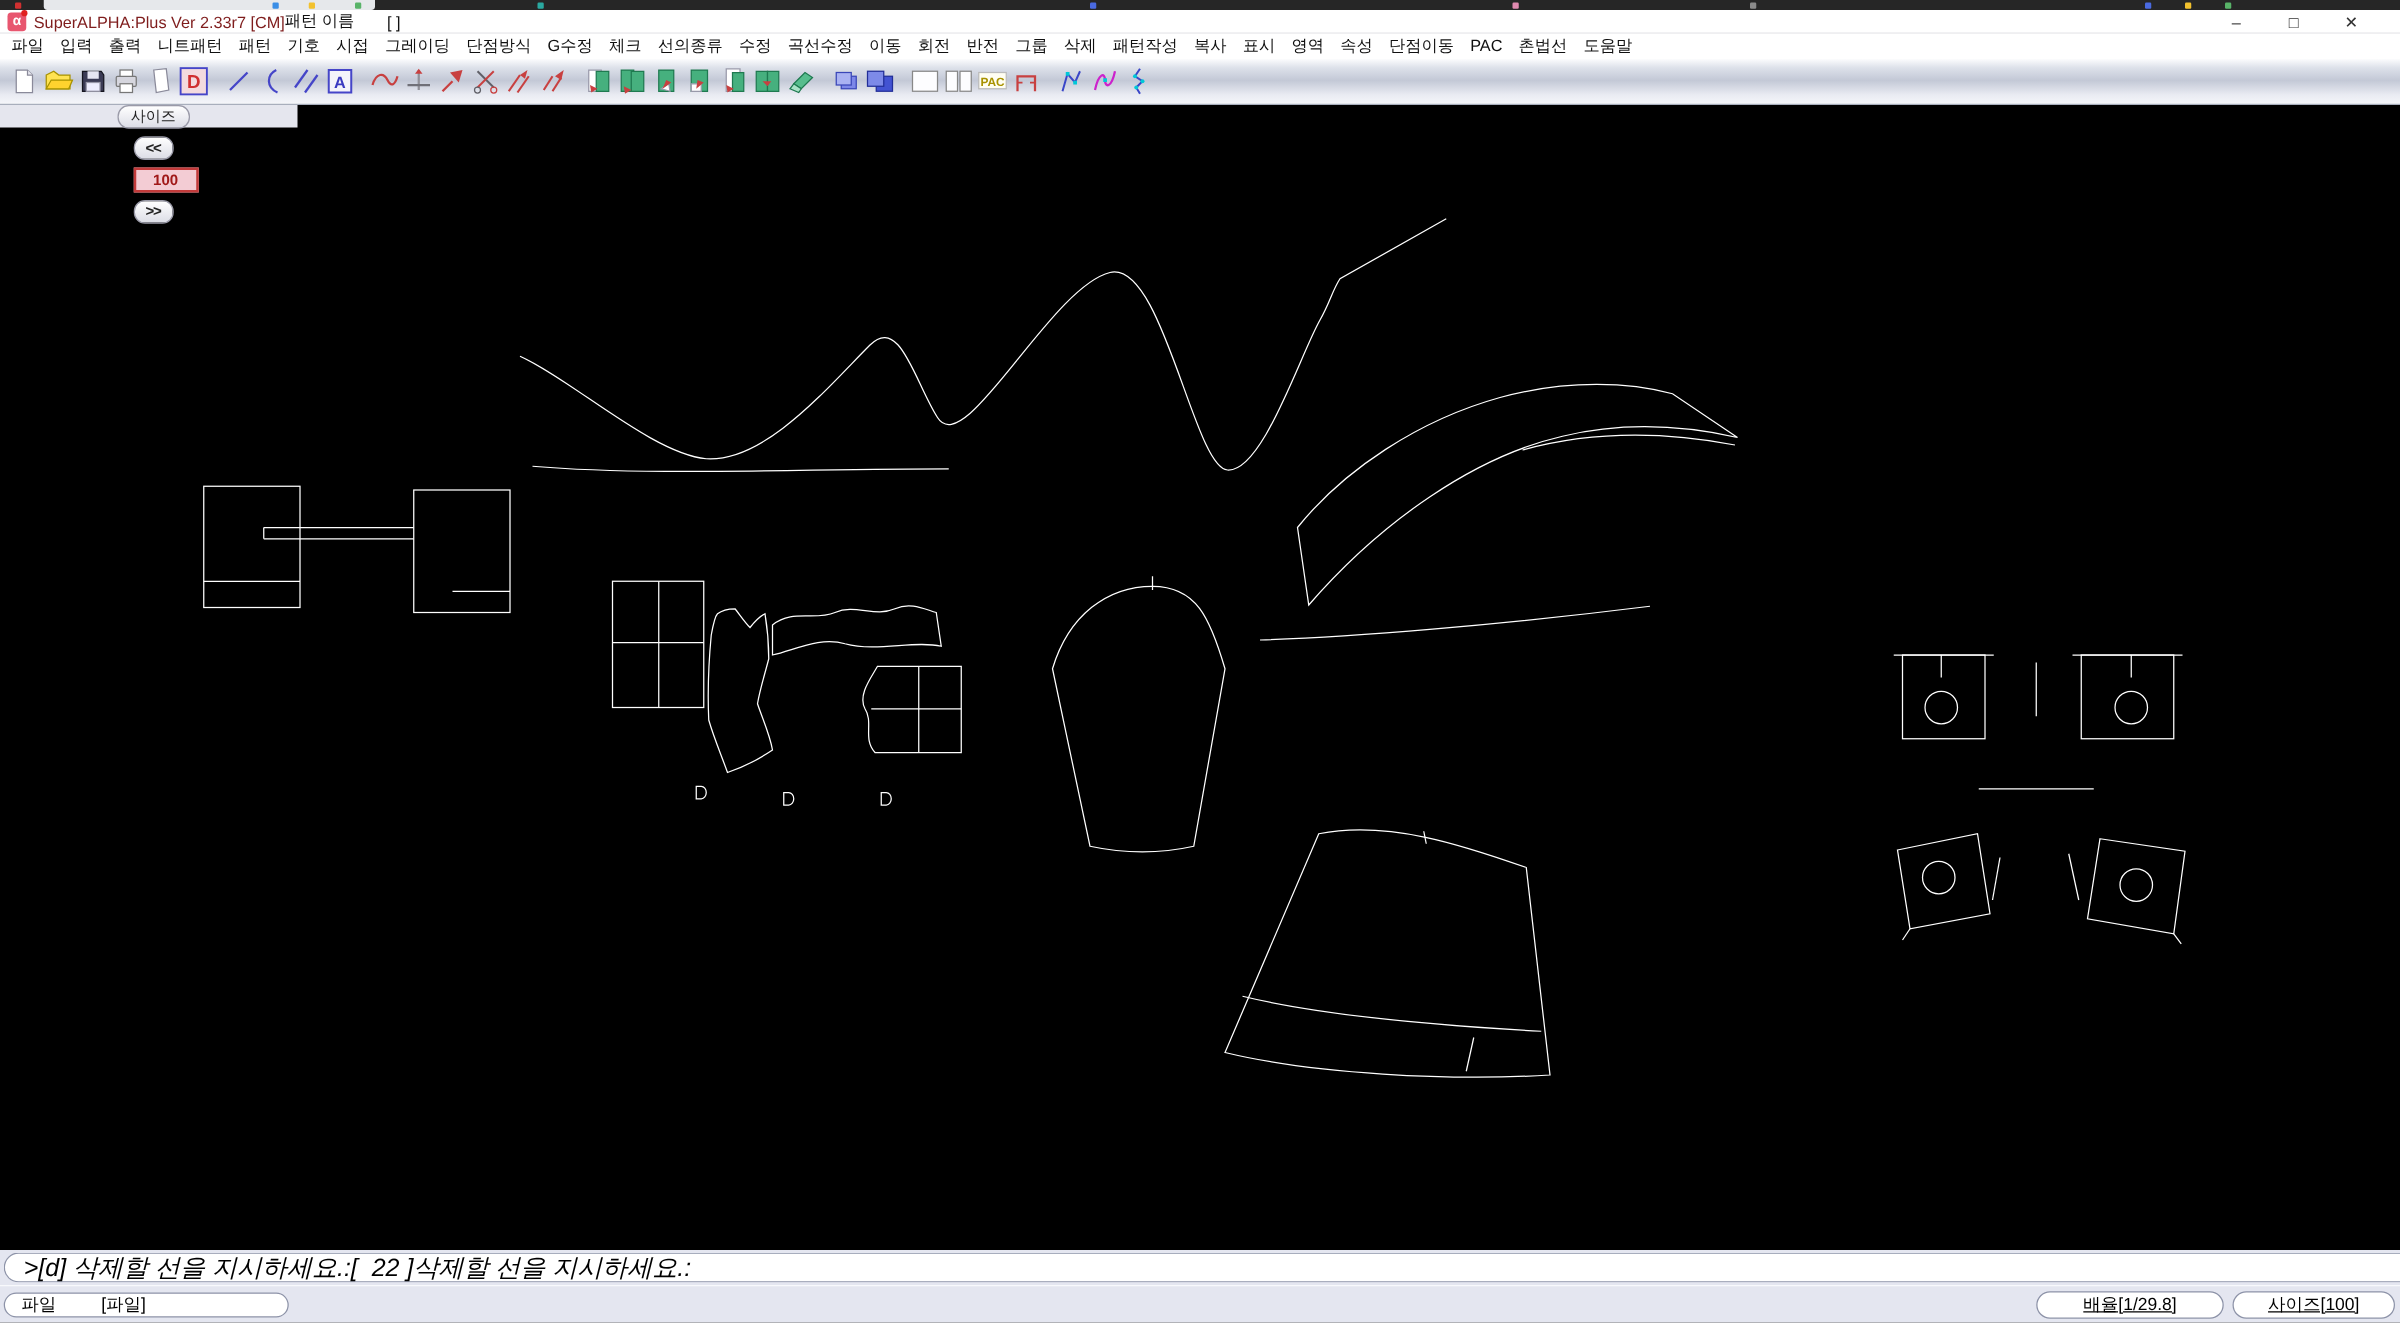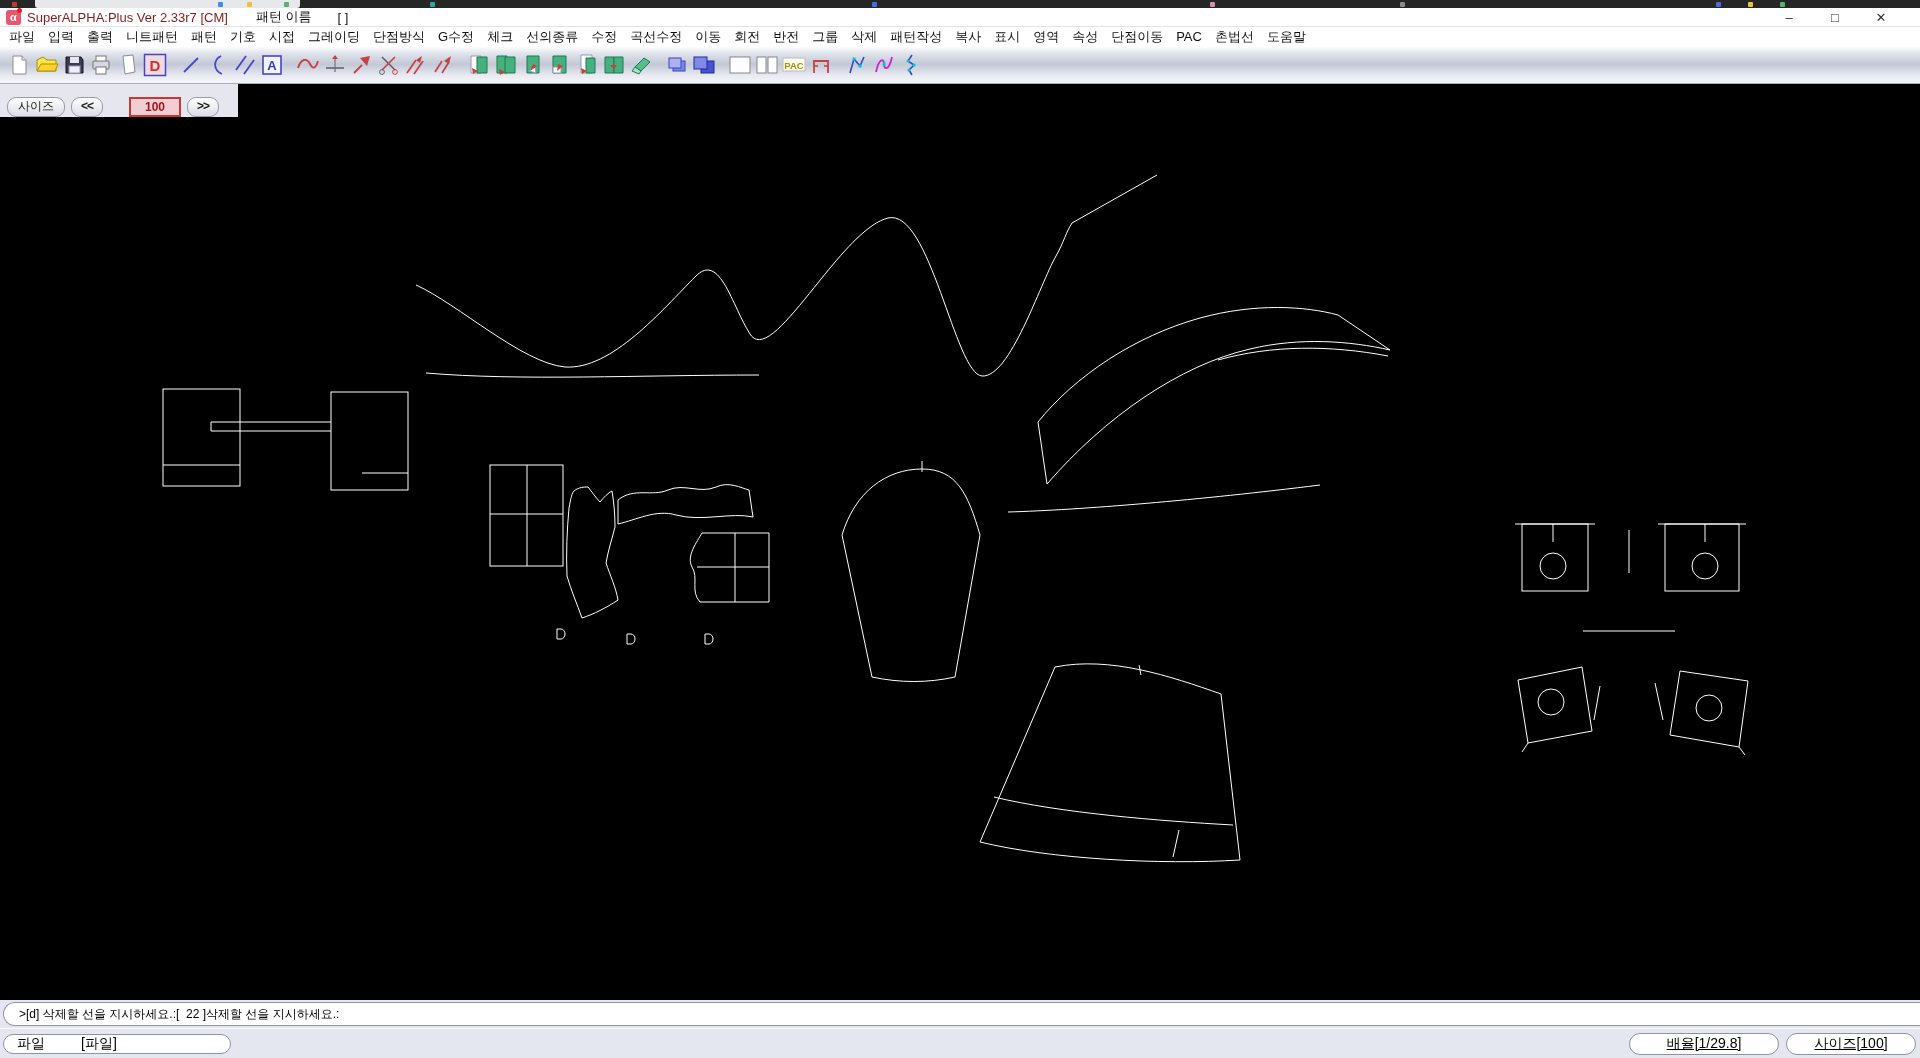--- a/index.html
+++ b/index.html
@@ -9,52 +9,52 @@
   .top-strip{position:absolute;left:0;top:0;width:1920px;height:8px;background:#262626;}
   .top-strip .seg{position:absolute;left:35px;top:0;width:265px;height:8px;background:#e6e8eb;border-radius:0 0 3px 3px;}
   .top-strip .dot{position:absolute;top:2px;width:5px;height:5px;border-radius:1px;}
   
   .titlebar{position:absolute;left:0;top:8px;width:1920px;height:19px;background:#ffffff;
             display:flex;align-items:center;border-bottom:1px solid #e4e4e8;box-sizing:border-box;}
   .app-icon{width:15px;height:15px;margin:0 6px 0 6px;border-radius:3px;background:#e8566f;
             color:#fff;font-size:11px;line-height:15px;text-align:center;font-weight:bold;position:relative;}
   .app-icon i{position:absolute;right:-1px;top:-2px;width:5px;height:5px;background:#e02020;border-radius:50%;}
   .title-text{font-size:13px;color:#7f1d1d;}
-  .title-pat{font-size:13px;color:#111;margin-left:28px;}
+  .title-pat{font-size:13px;color:#111;}
   .title-val{font-size:13px;color:#111;margin-left:26px;}
   .win-controls{margin-left:auto;display:flex;align-items:center;margin-right:16px;}
   .win-btn{width:46px;height:17px;text-align:center;font-size:13px;color:#333;line-height:17px;cursor:default;}
   
   .menubar{position:absolute;left:0;top:27px;width:1920px;height:19px;background:#ffffff;
            display:flex;align-items:center;padding-left:9px;box-sizing:border-box;}
   .menu-item{font-size:13px;color:#101010;margin-right:13px;white-space:nowrap;}
   
   .toolbar{position:absolute;left:0;top:46px;width:1920px;height:38px;box-sizing:border-box;
            background:linear-gradient(180deg,#fdfdfe 0%,#dde1ea 20%,#c3c8d6 48%,#e9ebf2 80%,#f5f6fa 100%);
            border-top:1px solid #fff;border-bottom:1px solid #a8aebc;
            display:flex;align-items:center;padding-left:6px;}
   .tb-group{display:flex;align-items:center;margin-right:9px;}
   .tb-icon{width:27px;height:27px;display:flex;align-items:center;justify-content:center;}
   .tb-icon svg{width:24px;height:24px;}
   svg text{font-family:"Liberation Sans",sans-serif;}
   
   .canvas{position:absolute;left:0;top:84px;width:1920px;height:916px;background:#000;}
-  .size-panel{position:absolute;left:0;top:0;width:238px;height:33px;background:#e5e6ee;
-              display:flex;align-items:flex-end;gap:6px;padding-left:7px;box-sizing:border-box;}
+  .size-panel{position:absolute;left:0;top:0;width:238px;height:18px;background:#e5e6ee;
+              display:flex;align-items:center;gap:6px;padding-left:7px;box-sizing:border-box;flex-direction:column;}
   .pill{background:linear-gradient(180deg,#ffffff,#dcdde6);border:1px solid #9a9aa8;border-radius:9px;
         height:18px;line-height:17px;font-size:12px;color:#222;text-align:center;}
   .pill.sz{width:56px;}
   .pill.arr{width:30px;font-weight:bold;letter-spacing:-1px;}
   .size-value{width:48px;height:16px;border:2px solid #c23a3a;background:#f3ccd4;color:#a01818;
               font-size:12px;font-weight:bold;text-align:center;line-height:16px;margin-left:20px;}
   
   .command-bar{position:absolute;left:0;top:1000px;width:1920px;height:28px;background:#e4e6f0;box-sizing:border-box;padding:2px 0 2px 3px;}
   .command-pill{height:22px;background:#fff;border:1px solid #8d93a8;border-right:none;
                 border-radius:12px 0 0 12px;display:flex;align-items:center;padding-left:15px;}
-  .command-text{font-size:12px;color:#000;white-space:pre;}
+  .command-text{font-size:20px;color:#000;white-space:pre;font-style:italic;}
   
   .statusbar{position:absolute;left:0;top:1028px;width:1920px;height:30px;background:#e4e6f0;
              border-top:1px solid #f8f9fc;box-sizing:border-box;display:flex;align-items:center;}
   .st-pill{background:#fff;border:1px solid #8d93a8;border-radius:11px;height:20px;
            display:flex;align-items:center;font-size:14px;color:#000;}
   .st-left{width:228px;margin-left:3px;padding-left:13px;box-sizing:border-box;}
   .st-left .lbl{margin-right:36px;}
   .st-right{margin-left:auto;display:flex;gap:7px;margin-right:4px;text-decoration:underline;}
   .st-btn{justify-content:center;}
   .st-zoom{width:148px;}

